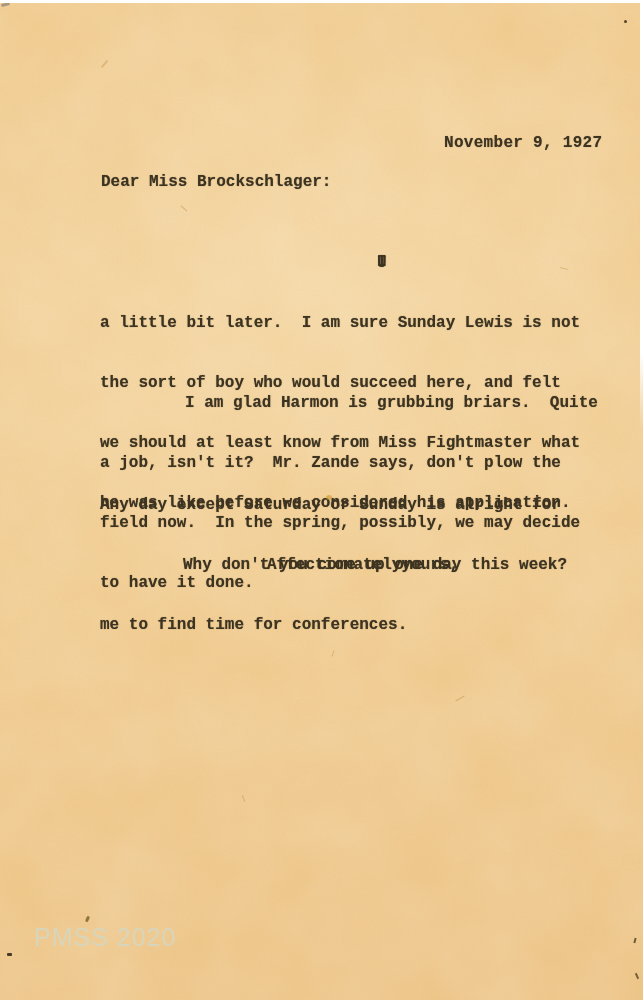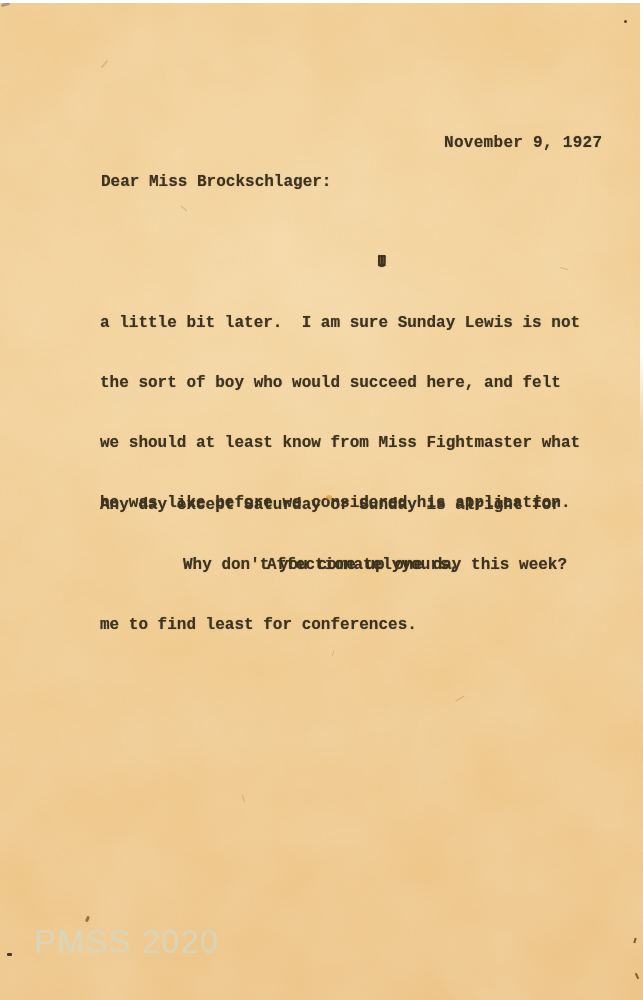--- a/index.html
+++ b/index.html
@@ -39,21 +39,21 @@
   .para-3{top:452px;}
   .indent-1{padding-left:277px;}
   .indent-2{padding-left:85px;}
   .indent-3{padding-left:83px;}
   .closing{left:267px;top:552px;}
   .ovr{position:relative;display:inline-block;width:1ch;}
   .ovr .over{position:absolute;left:0;top:-1px;}
   .watermark{
     position:absolute;left:34px;top:920px;
     font-family:"Liberation Sans","DejaVu Sans",sans-serif;
-    font-size:33px;font-weight:400;letter-spacing:1px;
+    font-size:25px;font-weight:400;letter-spacing:1px;
     color:var(--watermark);opacity:.8;white-space:pre;
   }
   .edge-top{position:absolute;left:0;top:-3px;width:643px;height:3px;background:var(--scan-edge);}
   .edge-right{position:absolute;right:0;top:-3px;width:3px;height:430px;
     background:linear-gradient(to bottom, var(--scan-edge) 82%, rgba(255,255,255,0) 100%);}
   .mark{position:absolute;pointer-events:none;}
   .s1{left:1px;top:0;width:9px;height:3px;background:rgba(110,110,112,.55);transform:rotate(-15deg);border-radius:2px;}
   .s2{left:624px;top:17px;width:3px;height:3px;background:#53452c;border-radius:50%;}
   .s3{left:86px;top:913px;width:3px;height:6px;background:rgba(120,95,40,.8);transform:rotate(25deg);border-radius:2px;}
   .s4{left:326px;top:492px;width:6px;height:5px;background:rgba(205,150,45,.6);border-radius:50%;}
@@ -90,25 +90,31 @@
   <div class="type salutation">Dear Miss Brockschlager:</div>
 
   <div class="type para para-1">
     <div class="line indent-1"><span class="ovr"><span class="base">U</span><span class="over">I</span></span></div>
     <div class="line">a little bit later.  I am sure Sunday Lewis is not</div>
     <div class="line">the sort of boy who would succeed here, and felt</div>
     <div class="line">we should at least know from Miss Fightmaster what</div>
     <div class="line">he was like before we considered his application.</div>
   </div>
 
+  <div class="type para para-2">
+    <div class="line indent-2">I am glad Harmon is grubbing briars.  Quite</div>
+    <div class="line">a job, isn't it?  Mr. Zande says, don't plow the</div>
+    <div class="line">field now.  In the spring, possibly, we may decide</div>
+    <div class="line">to have it done.</div>
+  </div>
 
   <div class="type para para-3">
     <div class="line">Any day except Saturday or Sunday is alright for</div>
     <div class="line indent-3">Why don't you come up one day this week?</div>
-    <div class="line">me to find least for conferences.</div>
+    <div class="line">me to find time for conferences.</div>
   </div>
 
   <div class="type closing">Affectionatelyyours,</div>
 
   <div class="watermark">PMSS 2020</div>
 
   <div class="mark s1"></div>
   <div class="mark s2"></div>
   <div class="mark s3"></div>
   <div class="mark s4"></div>

